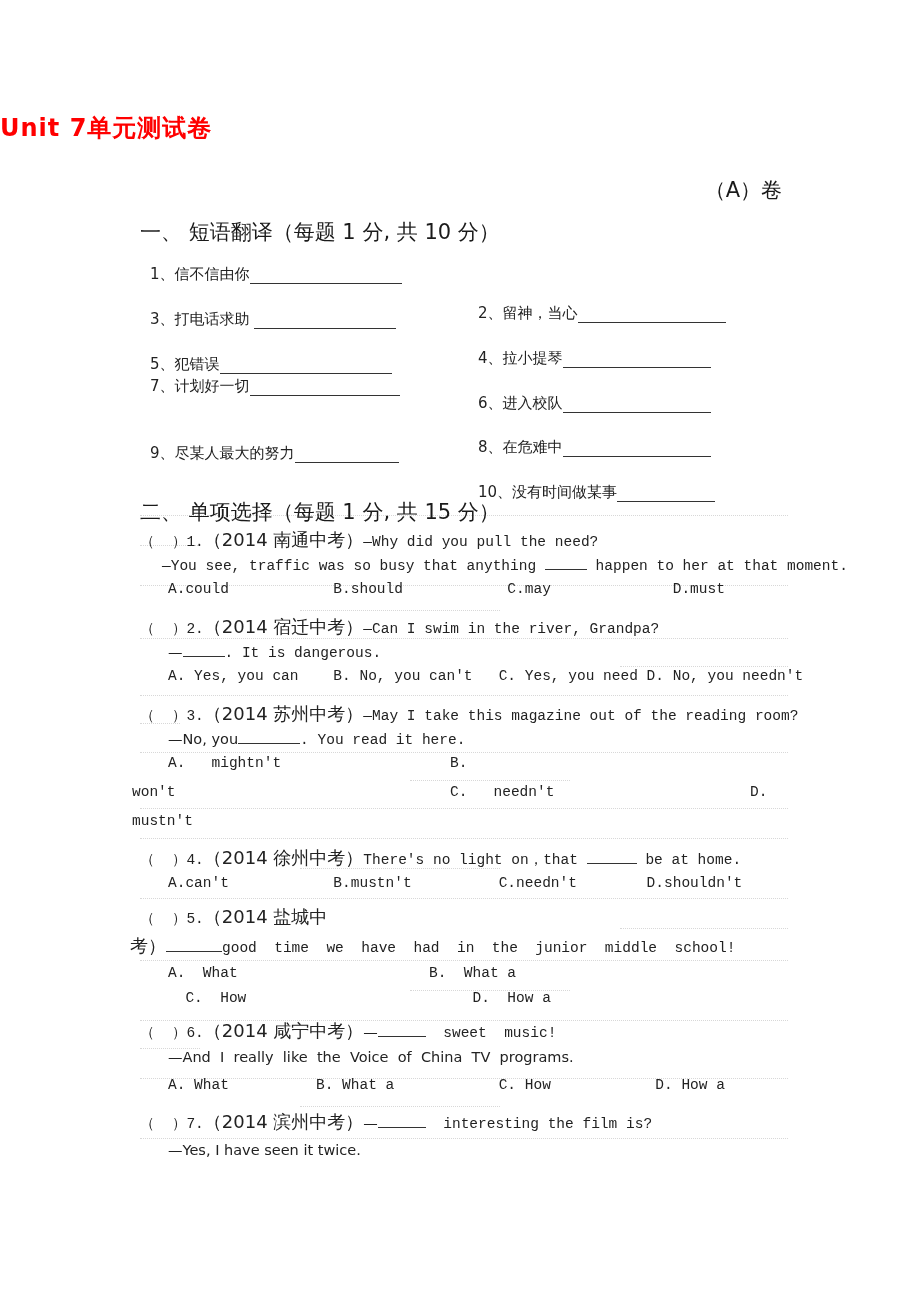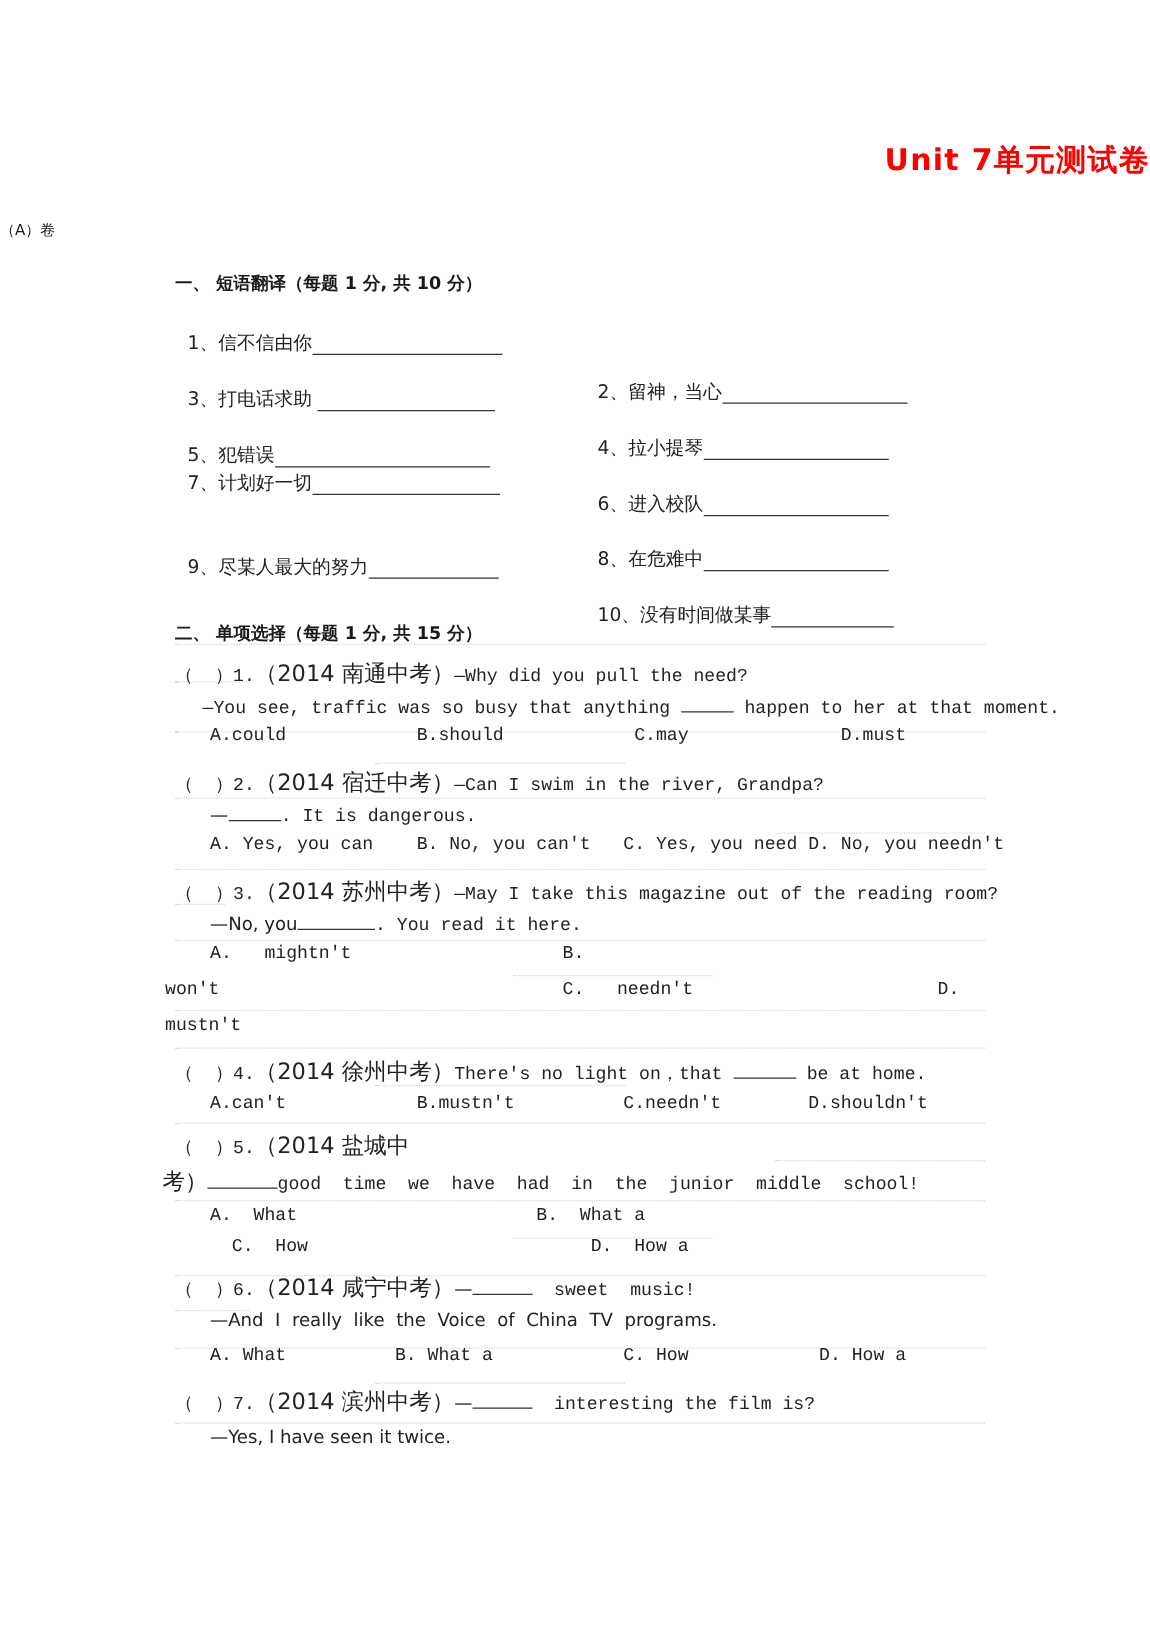--- a/index.html
+++ b/index.html
@@ -42,45 +42,45 @@
   .gridline.short-b { left: 300px; width: 200px; }
   .gridline.short-c { left: 620px; width: 168px; }
   .gridline.short-d { left: 410px; width: 160px; }
   .gridline.short-e { left: 140px; width: 40px; }
 
   .title {
     position: absolute;
     left: 0;
     top: 112px;
     width: 920px;
-    text-align: right;
+    text-align: left;
     color: #ff0000;
     font-weight: bold;
     font-size: 24px;
     letter-spacing: 1px;
     font-family: "Liberation Serif", "DejaVu Serif", serif;
   }
   .title .cn { font-family: "DejaVu Sans", sans-serif; font-weight: bold; }
 
   .subtitle {
     position: absolute;
     left: 0;
     top: 176px;
     width: 782px;
-    text-align: left;
-    font-size: 12px;
+    text-align: right;
+    font-size: 21px;
     font-family: "DejaVu Sans", sans-serif;
     color: #1a1a1a;
   }
 
   .sec-heading {
     position: absolute;
     left: 140px;
-    font-weight: bold;
-    font-size: 14px;
+    font-weight: normal;
+    font-size: 21px;
     font-family: "DejaVu Sans", sans-serif;
     white-space: nowrap;
   }
   #sec1-heading { top: 218px; }
   #sec2-heading { top: 498px; }
 
   
   .t-item {
     position: absolute;
     font-size: 15px;

